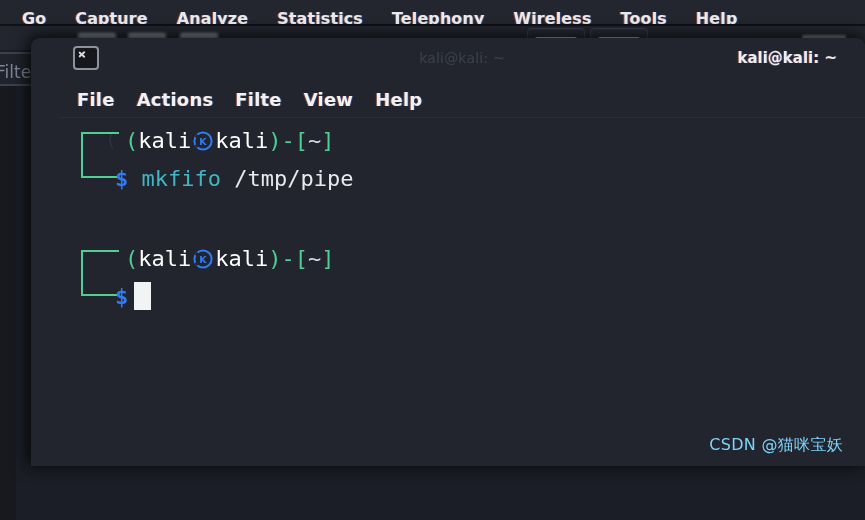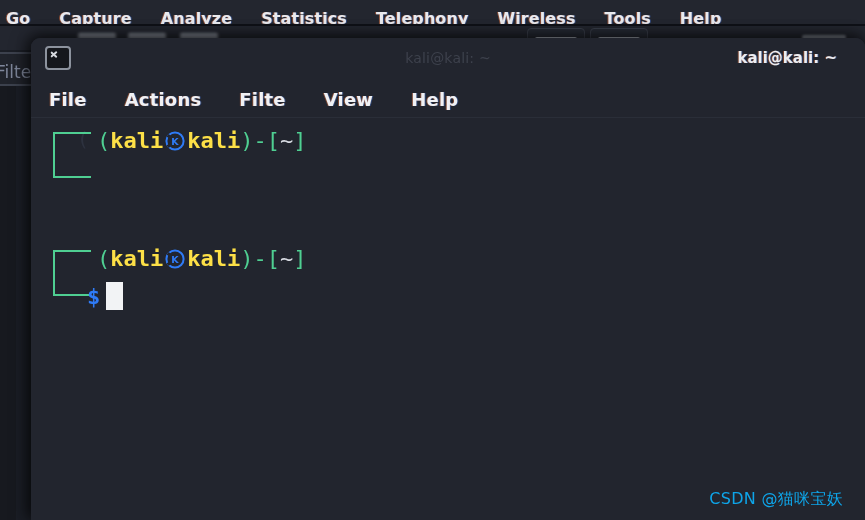--- a/index.html
+++ b/index.html
@@ -12,21 +12,21 @@
 
   
   .bg-app{
     position:absolute; inset:0;
     background:#1b1e26;
   }
   .bg-menubar{
     position:absolute; left:0; top:0; width:865px; height:24px;
     background:#23262f;
     display:flex; align-items:flex-end; gap:29px;
-    padding-left:6px;
+    padding-left:22px;
     overflow:hidden;
   }
   .bg-menubar .mi{
     font-family:"DejaVu Sans", sans-serif;
     font-size:16px; font-weight:600;
     color:#e9eaee;
     letter-spacing:.1px;
     white-space:nowrap;
     position:relative;
     transform:translateY(4px);
@@ -81,26 +81,27 @@
     background:#1b1e26;
   }
   .bg-leftedge{
     position:absolute; left:0; top:86px; width:16px; height:434px;
     background:#17191f;
   }
 
   
   .term{
     position:absolute; left:31px; top:38px;
-    width:834px; height:482px;
+    width:834px; height:428px;
     background:#22252e;
     border-top-left-radius:9px;
     border-top-right-radius:9px;
     box-shadow:-5px 0 16px rgba(0,0,0,.55), 0 -4px 14px rgba(0,0,0,.45);
     overflow:hidden;
+    padding-left:28px;
   }
   .term-titlebar{
     position:relative; height:42px; width:100%;
     background:#22252e;
   }
   .term-ico{
     position:absolute; left:14px; top:8px;
     width:26px; height:24px;
     border:2px solid #8d939e;
     border-radius:4px;
@@ -127,21 +128,21 @@
     position:absolute; right:28px; top:11px;
     font-size:15px; font-weight:700; color:#eceef2;
     font-family:"DejaVu Sans", sans-serif;
     text-shadow:-1px 0 0 rgba(210,105,55,.5), 1px 0 0 rgba(70,120,220,.4);
   }
 
   .term-menubar{
     position:relative; height:38px; width:100%;
     background:#22252e;
     display:flex; align-items:center;
-    padding-left:18px; gap:38px;
+    padding-left:18px; gap:22px;
   }
   .term-menubar .tmi{
     font-size:18px; font-weight:700; color:#f0f1f4;
     font-family:"DejaVu Sans", sans-serif;
     letter-spacing:.2px; white-space:nowrap; cursor:default;
     text-shadow:-1px 0 0 rgba(215,110,58,.5), 1px 0 0 rgba(72,122,222,.42);
   }
   .term-menubar-rule{
     position:absolute; left:0; bottom:0; width:100%; height:1px;
     background:#2a2e38;
@@ -151,21 +152,21 @@
   .term-body{
     position:relative;
     height:402px; width:100%;
     background:#22252e;
     padding:14px 0 0 18px;
     font-family:"DejaVu Sans Mono", monospace;
     font-size:22px;
     line-height:38px;
   }
   .paren{ color:#4fcf92; }
-  .user{ color:#fde047; font-weight:700; }
+  .user{ color:#ffffff; font-weight:400; }
   .dash{ color:#4fcf92; }
   .brk{ color:#4fcf92; }
   .tilde{ color:#d8dbe2; }
   .dollar{ color:#2f7bf6; font-weight:700; }
   .cmd{ color:#41b6c4; }
   .arg{ color:#e8eaef; }
 
   
   .corner{
     position:absolute; left:22px; top:14px;
@@ -215,21 +216,21 @@
     font-family:"DejaVu Sans Mono", monospace;
     font-size:20px; color:#2e3340;
     white-space:pre; opacity:.95;
     filter:blur(.6px);
     pointer-events:none;
   }
 
   .watermark{
     position:absolute; right:22px; bottom:10px;
     font-family:"DejaVu Sans", sans-serif;
-    font-size:16px; color:#0ea5e9;
+    font-size:16px; color:#7dd3fc;
     letter-spacing:.3px;
     white-space:nowrap;
   }
 </style>
 </head>
 <body>
 
 <div id="root">
 
   <div class="bg-app">
@@ -288,20 +289,21 @@
       <span class="ghost">(</span>
 
       <span class="corner"></span>
 
       <div class="row1"><span class="paren">(</span><span class="user">kali</span><span class="klogo"><svg width="22" height="22" viewBox="0 0 22 22">
             <circle cx="11" cy="11" r="8.6" fill="none" stroke="#2f7bf6" stroke-width="2"></circle>
             <path d="M3.6 5.2 L11 11 L3.6 16.8" fill="none" stroke="#22252e" stroke-width="3.2"></path>
             <text x="11" y="15.2" text-anchor="middle" font-family="DejaVu Sans, sans-serif" font-size="9.5" font-weight="700" fill="#2f7bf6">K</text>
           </svg></span><span class="user">kali</span><span class="paren">)</span><span class="dash">-</span><span class="brk">[</span><span class="tilde">~</span><span class="brk">]</span></div>
 
+      <div class="row2" style="left:56px;"><span class="dollar">$</span><span class="arg"> </span><span class="cmd">mkfifo</span><span class="arg"> </span><span class="arg">/tmp/pipe</span></div>
 
       <span class="corner2"></span>
 
       <div class="row3"><span class="paren">(</span><span class="user">kali</span><span class="klogo"><svg width="22" height="22" viewBox="0 0 22 22">
             <circle cx="11" cy="11" r="8.6" fill="none" stroke="#2f7bf6" stroke-width="2"></circle>
             <path d="M3.6 5.2 L11 11 L3.6 16.8" fill="none" stroke="#22252e" stroke-width="3.2"></path>
             <text x="11" y="15.2" text-anchor="middle" font-family="DejaVu Sans, sans-serif" font-size="9.5" font-weight="700" fill="#2f7bf6">K</text>
           </svg></span><span class="user">kali</span><span class="paren">)</span><span class="dash">-</span><span class="brk">[</span><span class="tilde">~</span><span class="brk">]</span></div>
 
       <div class="row4" style="left:56px;"><span class="dollar">$</span><span class="cursor"></span></div>

